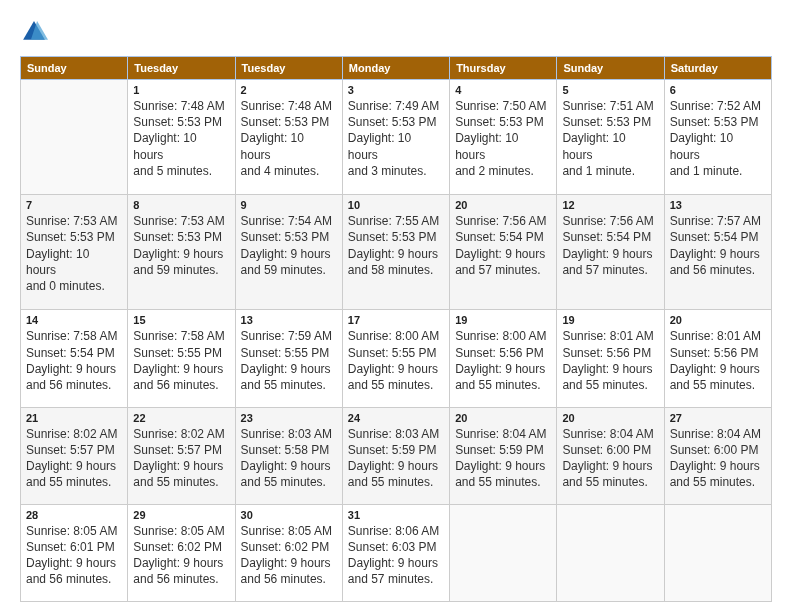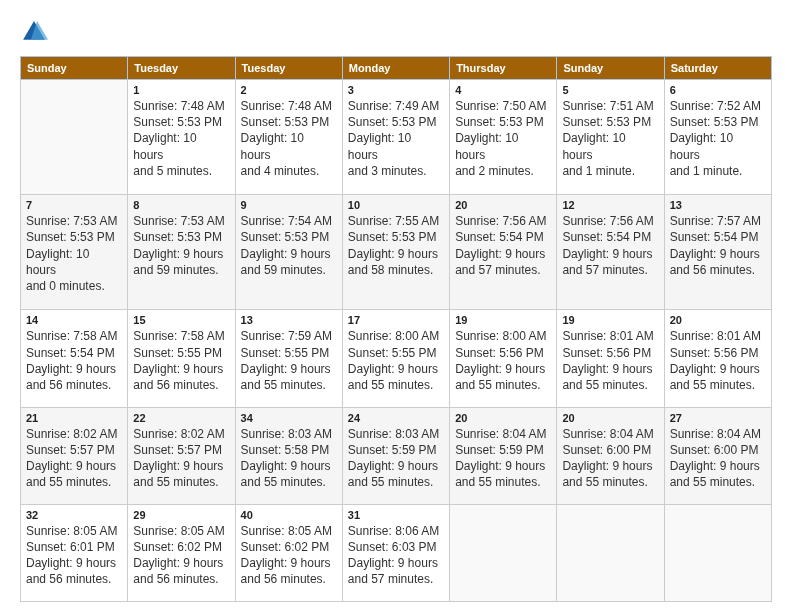--- a/index.html
+++ b/index.html
@@ -223,21 +223,21 @@
         <tr>
           <td>
             <span class="day-num">21</span>
             <div class="day-info">Sunrise: 8:02 AM<br>Sunset: 5:57 PM<br>Daylight: 9 hours<br>and 55 minutes.</div>
           </td>
           <td>
             <span class="day-num">22</span>
             <div class="day-info">Sunrise: 8:02 AM<br>Sunset: 5:57 PM<br>Daylight: 9 hours<br>and 55 minutes.</div>
           </td>
           <td>
-            <span class="day-num">34</span>
+            <span class="day-num">23</span>
             <div class="day-info">Sunrise: 8:03 AM<br>Sunset: 5:58 PM<br>Daylight: 9 hours<br>and 55 minutes.</div>
           </td>
           <td>
             <span class="day-num">24</span>
             <div class="day-info">Sunrise: 8:03 AM<br>Sunset: 5:59 PM<br>Daylight: 9 hours<br>and 55 minutes.</div>
           </td>
           <td>
             <span class="day-num">20</span>
             <div class="day-info">Sunrise: 8:04 AM<br>Sunset: 5:59 PM<br>Daylight: 9 hours<br>and 55 minutes.</div>
           </td>
@@ -245,29 +245,29 @@
             <span class="day-num">20</span>
             <div class="day-info">Sunrise: 8:04 AM<br>Sunset: 6:00 PM<br>Daylight: 9 hours<br>and 55 minutes.</div>
           </td>
           <td>
             <span class="day-num">27</span>
             <div class="day-info">Sunrise: 8:04 AM<br>Sunset: 6:00 PM<br>Daylight: 9 hours<br>and 55 minutes.</div>
           </td>
         </tr>
         <tr>
           <td>
-            <span class="day-num">32</span>
+            <span class="day-num">28</span>
             <div class="day-info">Sunrise: 8:05 AM<br>Sunset: 6:01 PM<br>Daylight: 9 hours<br>and 56 minutes.</div>
           </td>
           <td>
             <span class="day-num">29</span>
             <div class="day-info">Sunrise: 8:05 AM<br>Sunset: 6:02 PM<br>Daylight: 9 hours<br>and 56 minutes.</div>
           </td>
           <td>
-            <span class="day-num">40</span>
+            <span class="day-num">30</span>
             <div class="day-info">Sunrise: 8:05 AM<br>Sunset: 6:02 PM<br>Daylight: 9 hours<br>and 56 minutes.</div>
           </td>
           <td>
             <span class="day-num">31</span>
             <div class="day-info">Sunrise: 8:06 AM<br>Sunset: 6:03 PM<br>Daylight: 9 hours<br>and 57 minutes.</div>
           </td>
           <td class="empty-cell"></td>
           <td class="empty-cell"></td>
           <td class="empty-cell"></td>
         </tr>

